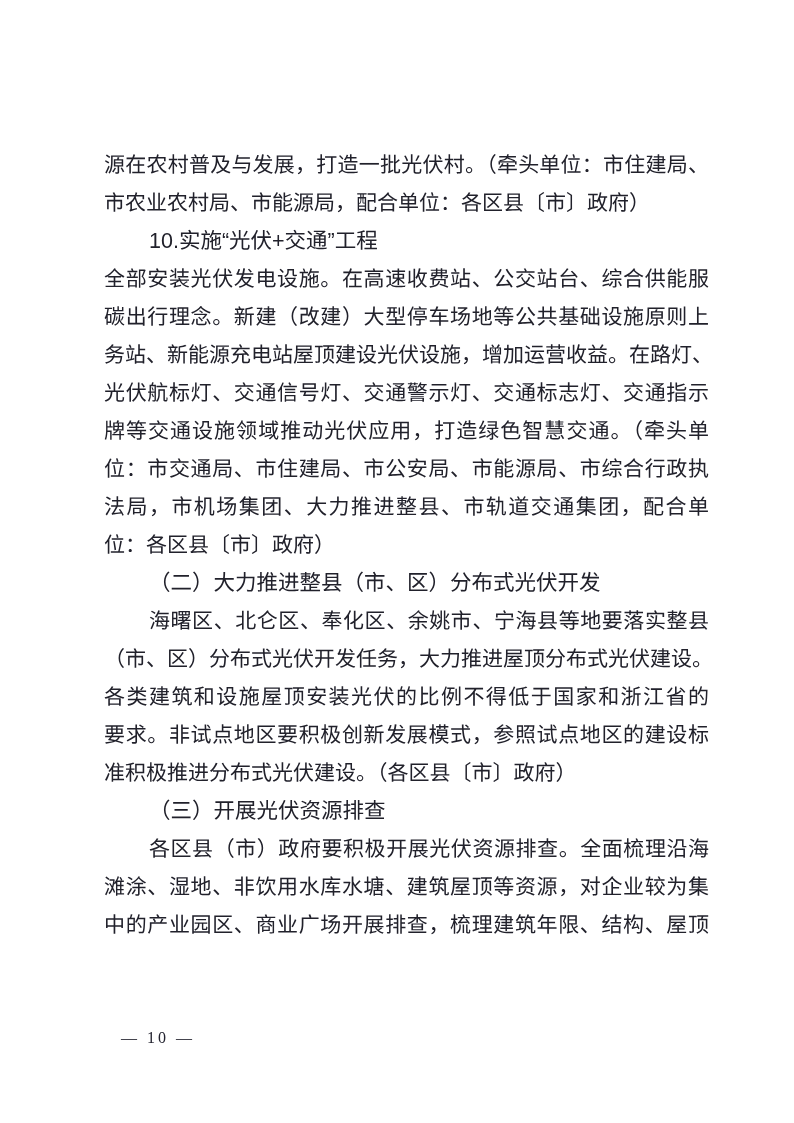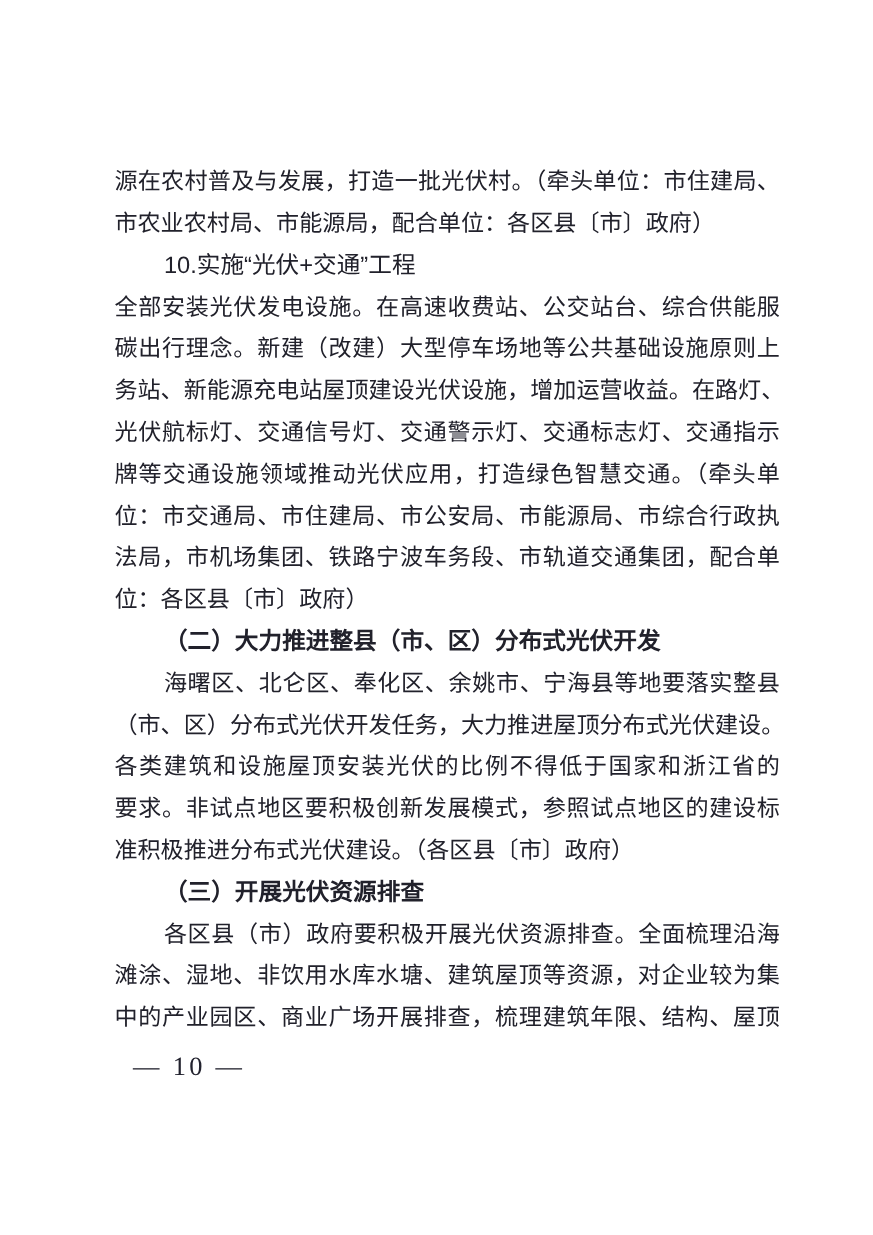--- a/index.html
+++ b/index.html
@@ -43,29 +43,29 @@
   }
   
   .line.heading-num {
     font-family: "Liberation Sans", "DejaVu Sans", sans-serif;
     font-weight: 400;
     font-size: 21.5px;
     text-indent: 45px;
   }
   
   .line.heading-sub {
-    font-weight: 700;
+    font-weight: 400;
     font-size: 21.5px;
     text-indent: 45px;
   }
   .page-number {
     position: absolute;
     left: 121px;
-    top: 956px;
-    font-size: 24px;
+    top: 1024px;
+    font-size: 16px;
     line-height: 28px;
     letter-spacing: 3px;
     color: #22222e;
     font-family: "Liberation Serif", "DejaVu Serif", serif;
   }
 </style>
 </head>
 <body>
 
 <div class="page">
@@ -75,21 +75,21 @@
     <div class="line para-end">市农业农村局、市能源局，配合单位：各区县〔市〕政府）</div>
 
     <div class="line heading-num para-end">10.实施“光伏+交通”工程</div>
 
     <div class="line">全部安装光伏发电设施。在高速收费站、公交站台、综合供能服</div>
     <div class="line">碳出行理念。新建（改建）大型停车场地等公共基础设施原则上</div>
     <div class="line">务站、新能源充电站屋顶建设光伏设施，增加运营收益。在路灯、</div>
     <div class="line">光伏航标灯、交通信号灯、交通警示灯、交通标志灯、交通指示</div>
     <div class="line">牌等交通设施领域推动光伏应用，打造绿色智慧交通。（牵头单</div>
     <div class="line">位：市交通局、市住建局、市公安局、市能源局、市综合行政执</div>
-    <div class="line">法局，市机场集团、铁路宁波车务段、市轨道交通集团，配合单</div>
+    <div class="line">法局，市机场集团、大力推进整县、市轨道交通集团，配合单</div>
     <div class="line para-end">位：各区县〔市〕政府）</div>
 
     <div class="line heading-sub para-end">（二）大力推进整县（市、区）分布式光伏开发</div>
 
     <div class="line first">海曙区、北仑区、奉化区、余姚市、宁海县等地要落实整县</div>
     <div class="line">（市、区）分布式光伏开发任务，大力推进屋顶分布式光伏建设。</div>
     <div class="line">各类建筑和设施屋顶安装光伏的比例不得低于国家和浙江省的</div>
     <div class="line">要求。非试点地区要积极创新发展模式，参照试点地区的建设标</div>
     <div class="line para-end">准积极推进分布式光伏建设。（各区县〔市〕政府）</div>
 

